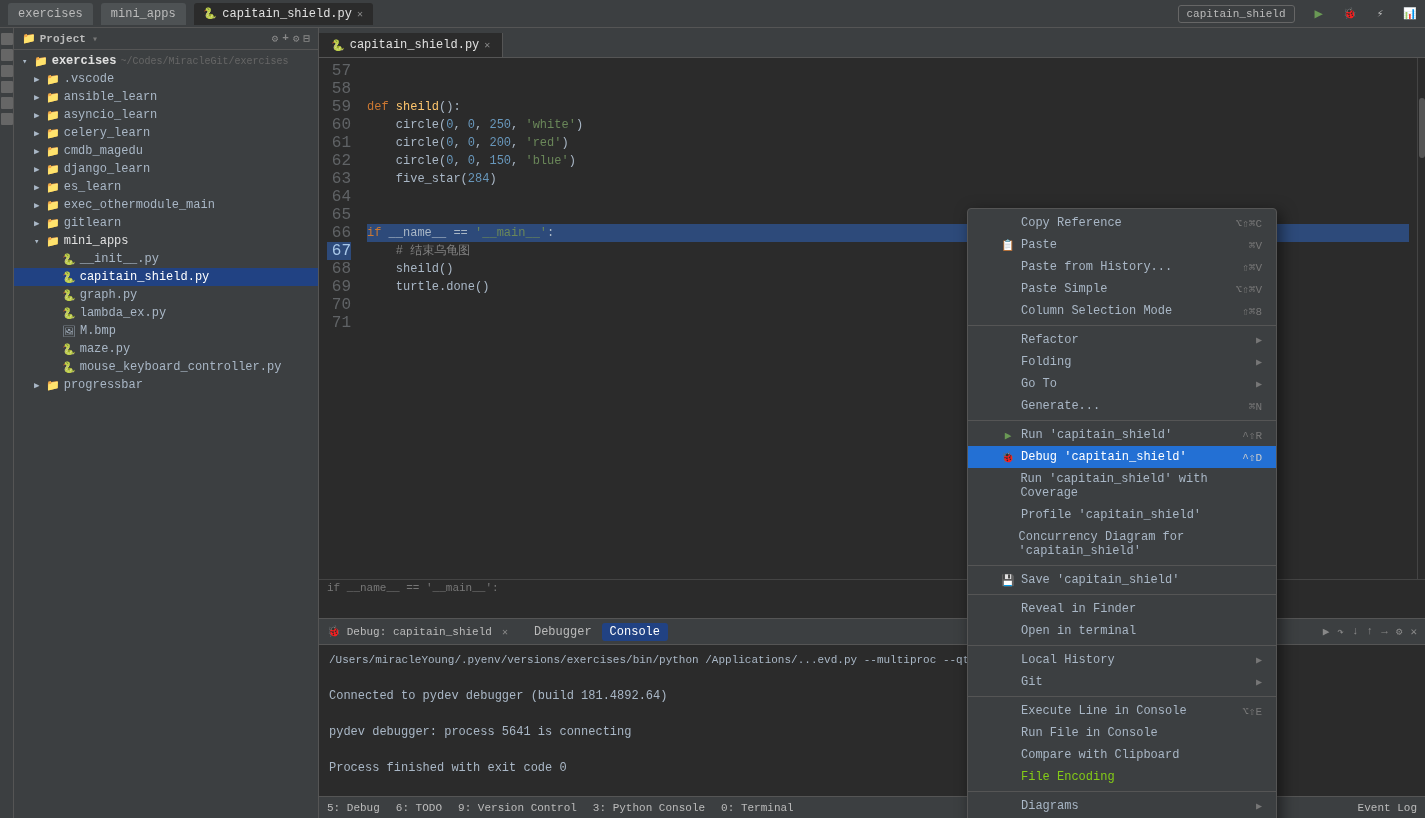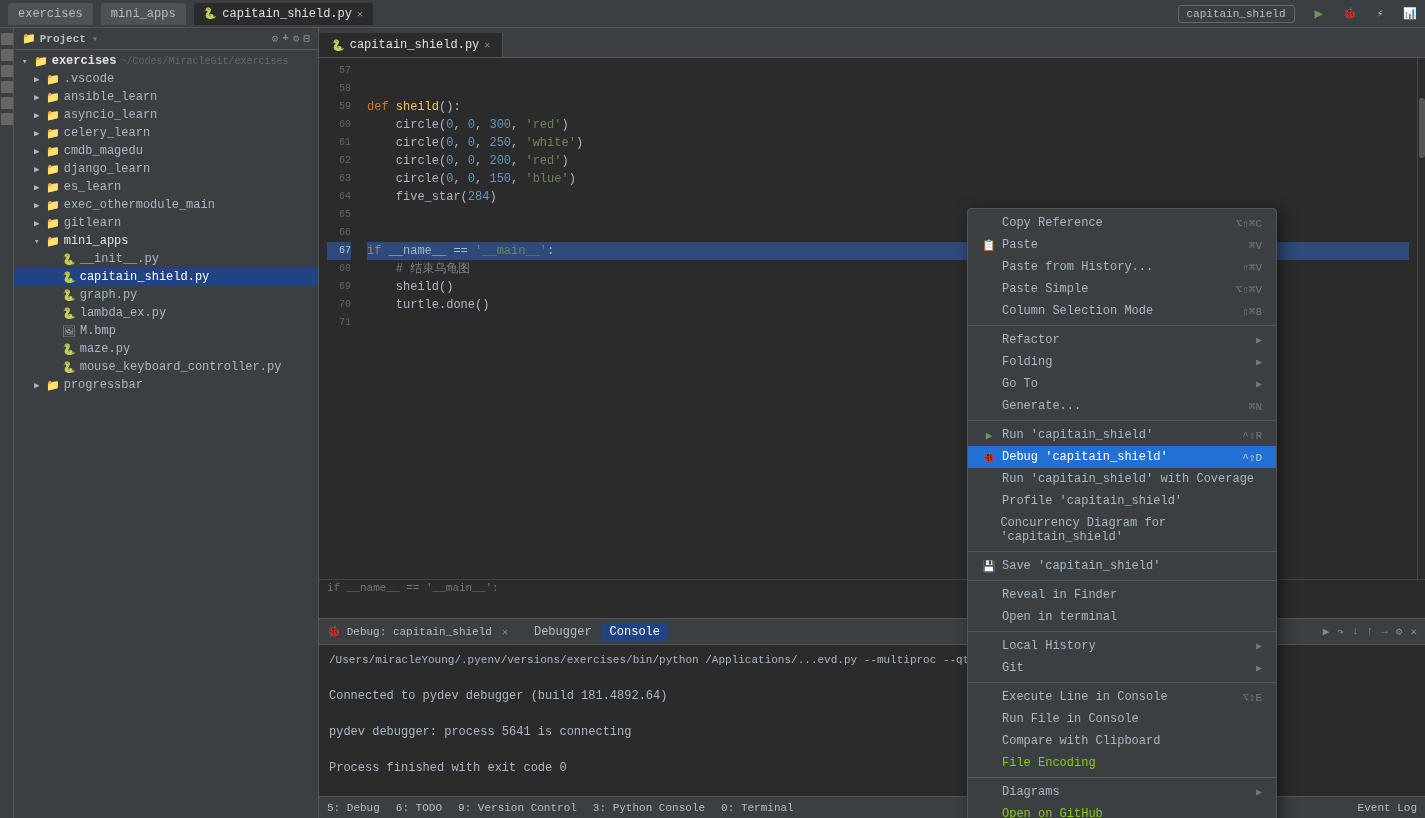--- a/index.html
+++ b/index.html
@@ -137,21 +137,21 @@
     .code-view {
       display: flex;
       flex: 1;
       overflow: hidden;
     }
     .line-numbers {
       background: #2b2b2b;
       color: #606366;
       padding: 4px 8px;
       text-align: right;
-      font-size: 10px;
+      font-size: 16px;
       line-height: 18px;
       min-width: 40px;
       user-select: none;
     }
     .code-content {
       flex: 1;
       padding: 4px 8px;
       font-size: 12px;
       line-height: 18px;
       color: #a9b7c6;
@@ -183,21 +183,21 @@
       align-items: center;
       padding: 4px 14px;
       font-size: 12px;
       color: #a9b7c6;
       cursor: pointer;
       justify-content: space-between;
       position: relative;
     }
     .menu-item.highlighted { background: #2370d4; color: #fff; }
     .menu-item.disabled { color: #84cc16; cursor: default; }
-    .menu-item .item-left { display: flex; align-items: center; gap: 6px; }
+    .menu-item .item-left { display: flex; align-items: center; gap: 6px; margin-left: 19px; }
     .menu-item .shortcut { color: #777; font-size: 11px; }
     .menu-item.highlighted .shortcut { color: #ccc; }
     .menu-item .arrow-right { color: #777; font-size: 10px; }
     .menu-separator {
       height: 1px;
       background: #555;
       margin: 3px 0;
     }
     .menu-icon { width: 14px; text-align: center; font-size: 11px; }
 
@@ -478,21 +478,20 @@
         <div style="background:#2d4a7a; color:#a9c8e8;">67</div>
         <div>68</div>
         <div>69</div>
         <div>70</div>
         <div>71</div>
       </div>
       <div class="code-content">
         <div class="code-line"> </div>
         <div class="code-line"> </div>
         <div class="code-line"><span class="kw">def</span> <span class="fn">sheild</span>():</div>
-        <div class="code-line">    circle(<span class="num">0</span>, <span class="num">0</span>, <span class="num">300</span>, <span class="str">'red'</span>)</div>
         <div class="code-line">    circle(<span class="num">0</span>, <span class="num">0</span>, <span class="num">250</span>, <span class="str">'white'</span>)</div>
         <div class="code-line">    circle(<span class="num">0</span>, <span class="num">0</span>, <span class="num">200</span>, <span class="str">'red'</span>)</div>
         <div class="code-line">    circle(<span class="num">0</span>, <span class="num">0</span>, <span class="num">150</span>, <span class="str">'blue'</span>)</div>
         <div class="code-line">    five_star(<span class="num">284</span>)</div>
         <div class="code-line"> </div>
         <div class="code-line"> </div>
         <div class="code-line" style="background:#2d4a7a;"><span class="kw">if</span> __name__ == <span class="str">'__main__'</span>:</div>
         <div class="code-line">    <span class="cm"># 结束乌龟图</span></div>
         <div class="code-line">    sheild()</div>
         <div class="code-line">    turtle.done()</div>

